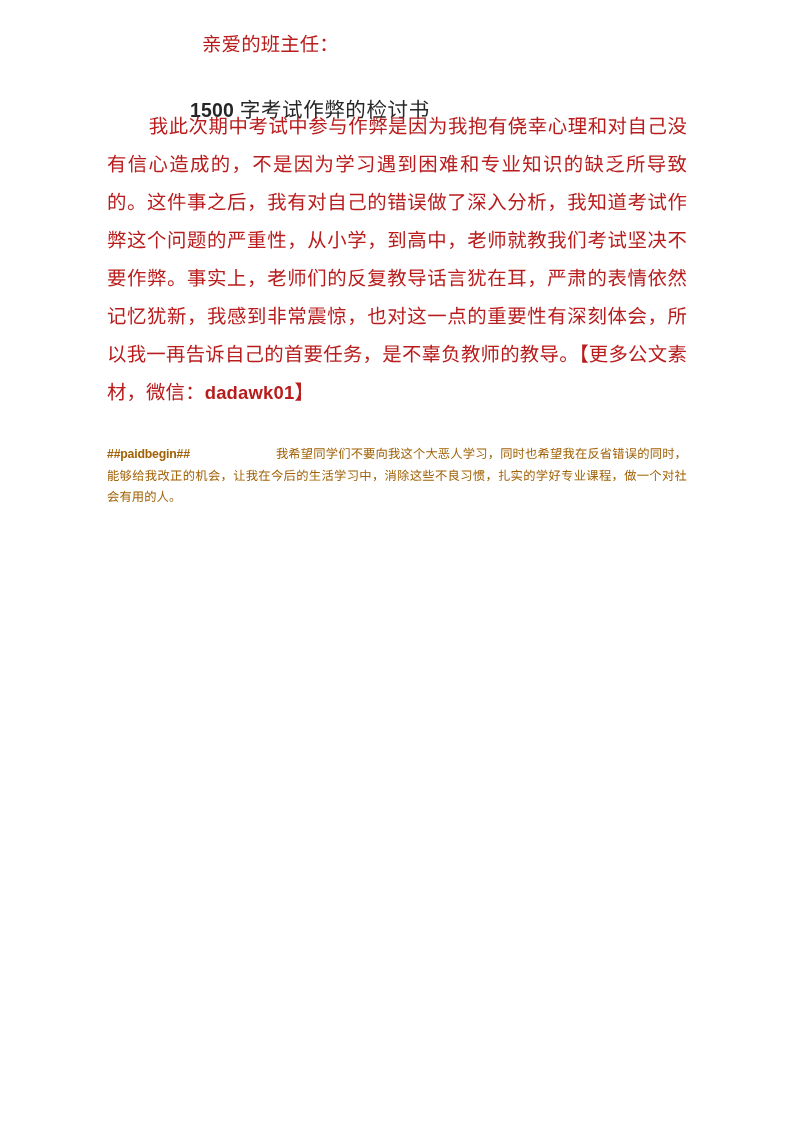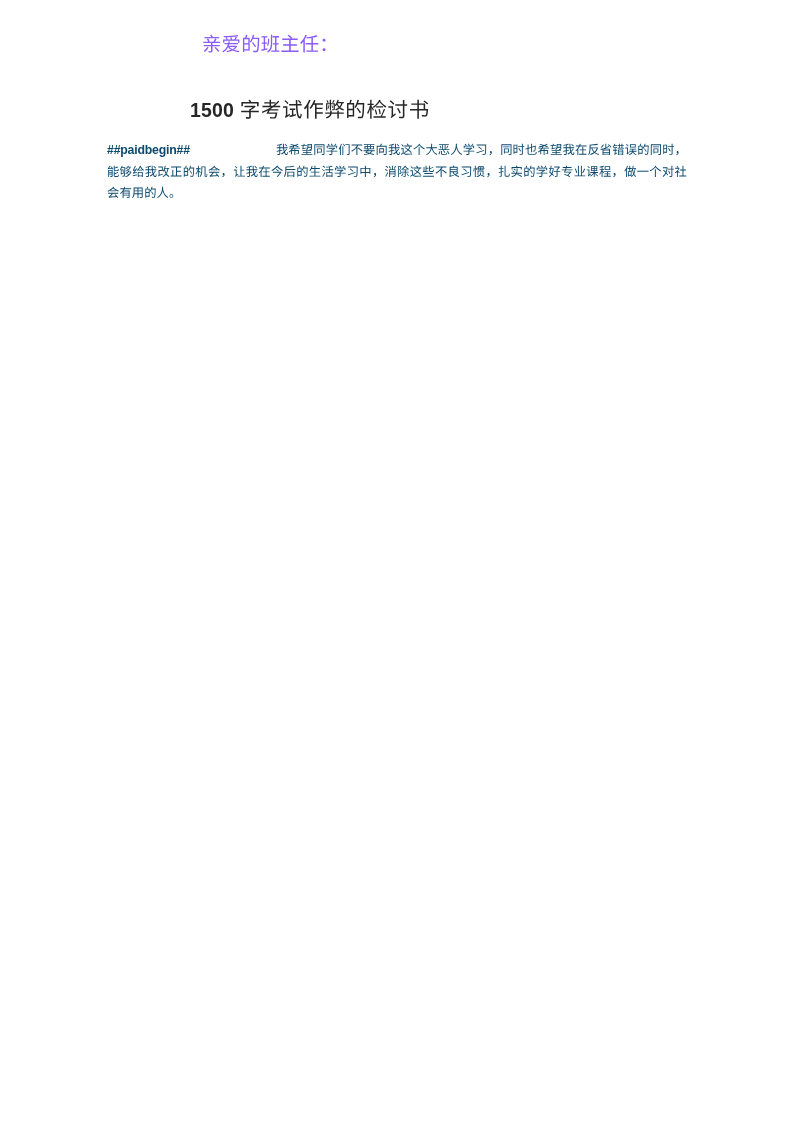--- a/index.html
+++ b/index.html
@@ -42,42 +42,42 @@
     color: #262626;
   }
 
   p.para {
     margin: 0;
     font-size: 19.4px;
     line-height: 38px;
     text-align: justify;
     text-justify: inter-ideograph;
     letter-spacing: 0.15px;
-    color: #8b5cf6;
+    color: #b91c1c;
     word-break: break-all;
   }
 
   p.indent-2 {
     text-indent: 2.15em;
   }
 
   p.salutation {
     text-indent: 4.9em;
   }
 
   .gap-sm { height: 18px; }
   .gap-md { height: 26px; }
   .gap-lg { height: 32px; }
 
   
   .small-block {
     font-family: "Liberation Sans", "DejaVu Sans", sans-serif;
     font-size: 12.3px;
     line-height: 21.5px;
-    color: #0c4a6e;
+    color: #a16207;
     text-align: justify;
     text-justify: inter-ideograph;
     word-break: break-all;
     letter-spacing: 0.1px;
   }
 
   .small-block .marker {
     font-weight: 700;
     letter-spacing: -0.2px;
   }
@@ -106,20 +106,21 @@
 
     <div class="gap-md"></div>
 
     <p class="para salutation">亲爱的班主任：</p>
 
     <div class="gap-md"></div>
 
 
     <div class="gap-sm"></div>
 
+    <p class="para indent-2">我此次期中考试中参与作弊是因为我抱有侥幸心理和对自己没有信心造成的，不是因为学习遇到困难和专业知识的缺乏所导致的。这件事之后，我有对自己的错误做了深入分析，我知道考试作弊这个问题的严重性，从小学，到高中，老师就教我们考试坚决不要作弊。事实上，老师们的反复教导话言犹在耳，严肃的表情依然记忆犹新，我感到非常震惊，也对这一点的重要性有深刻体会，所以我一再告诉自己的首要任务，是不辜负教师的教导。【更多公文素材，微信：<span class="latin">dadawk01</span>】</p>
 
     <div class="gap-lg"></div>
 
     <div class="small-block">
       <span class="marker">##paidbegin##</span><span class="marker-gap"></span><span>我希望同学们不要向我这个大恶人学习，同时也希望我在反省错误的同时，能够给我改正的机会，让我在今后的生活学习中，消除这些不良习惯，扎实的学好专业课程，做一个对社会有用的人。</span>
     </div>
 
     <div class="gap-lg"></div>
 
 

